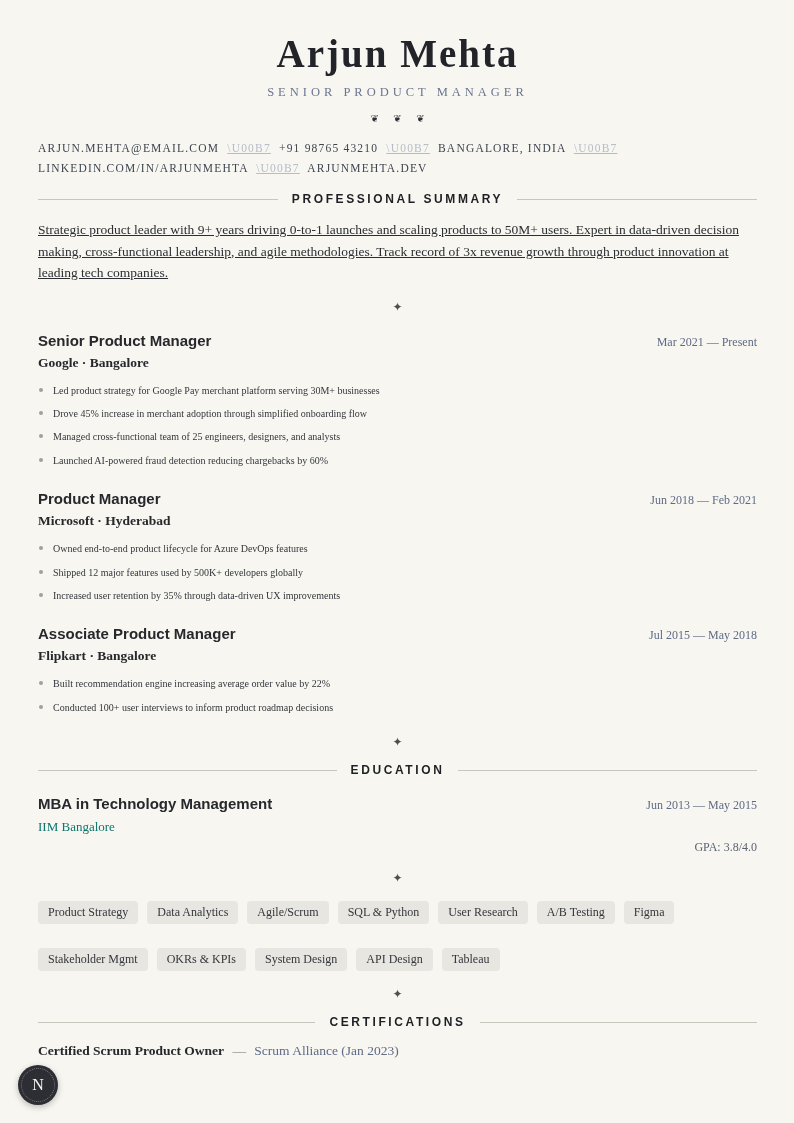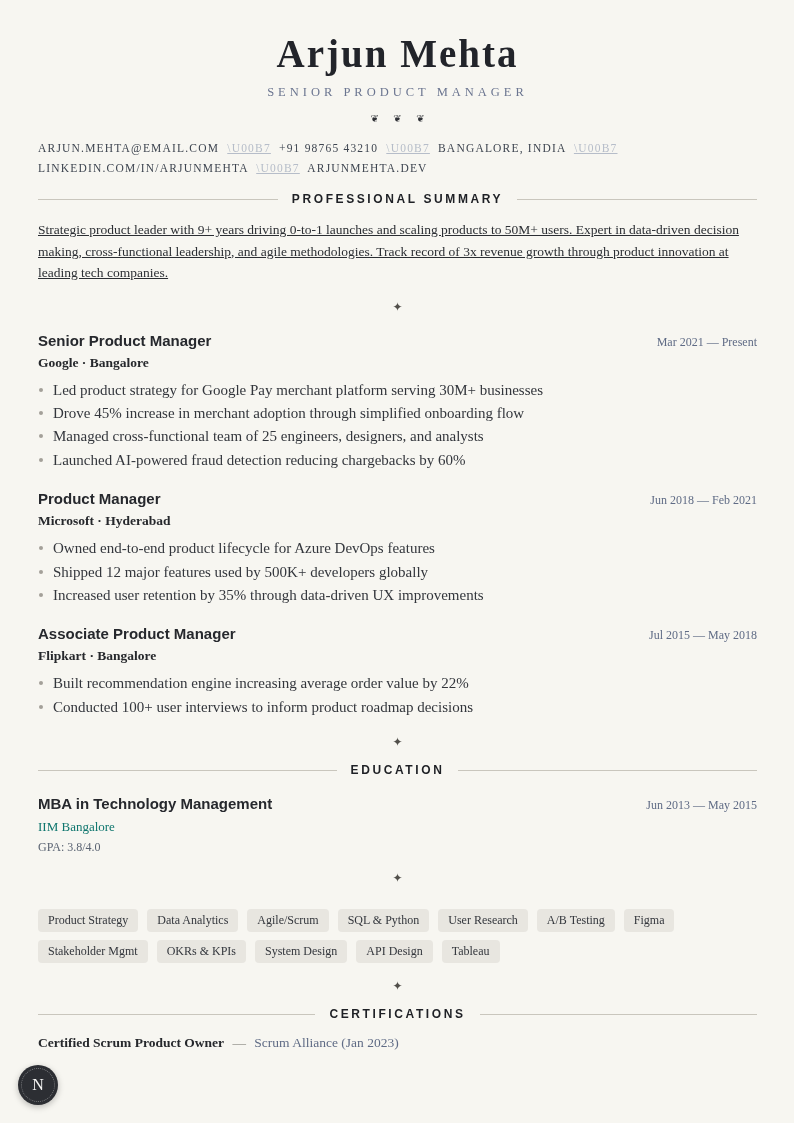--- a/index.html
+++ b/index.html
@@ -98,40 +98,40 @@
   .company {
     margin-top: 5px;
     font-size: 13.5px;
     font-weight: 700;
     color: #26282c;
   }
   ul.bullets { margin-top: 8px; list-style: none; }
   ul.bullets li {
     position: relative;
     padding-left: 15px;
-    font-size: 15px;
+    font-size: 10px;
     line-height: 23.4px;
     color: #33363c;
   }
   ul.bullets li::before {
     content: "";
     position: absolute;
     left: 1px;
     top: 9px;
     width: 4px;
     height: 4px;
     border-radius: 50%;
     background: #a3a099;
   }
 
   .school { margin-top: 6px; font-size: 13px; color: #0f766e; }
-  .gpa { margin-top: 5px; font-size: 12px; color: #5a6372; }
-
-  
-  .chips { margin-top: 24px; display: flex; flex-wrap: wrap; gap: 8px 9px; }
+  .gpa { margin-top: 5px; font-size: 12px; color: #5a6372; text-align: right; }
+
+  
+  .chips { margin-top: 16px; display: flex; flex-wrap: wrap; gap: 24px 9px; }
   .chip {
     background: #e8e6e0;
     border-radius: 4px;
     padding: 4px 10px 5px 10px;
     font-size: 12px;
     color: #33363c;
     line-height: 14px;
     white-space: nowrap;
   }
 

